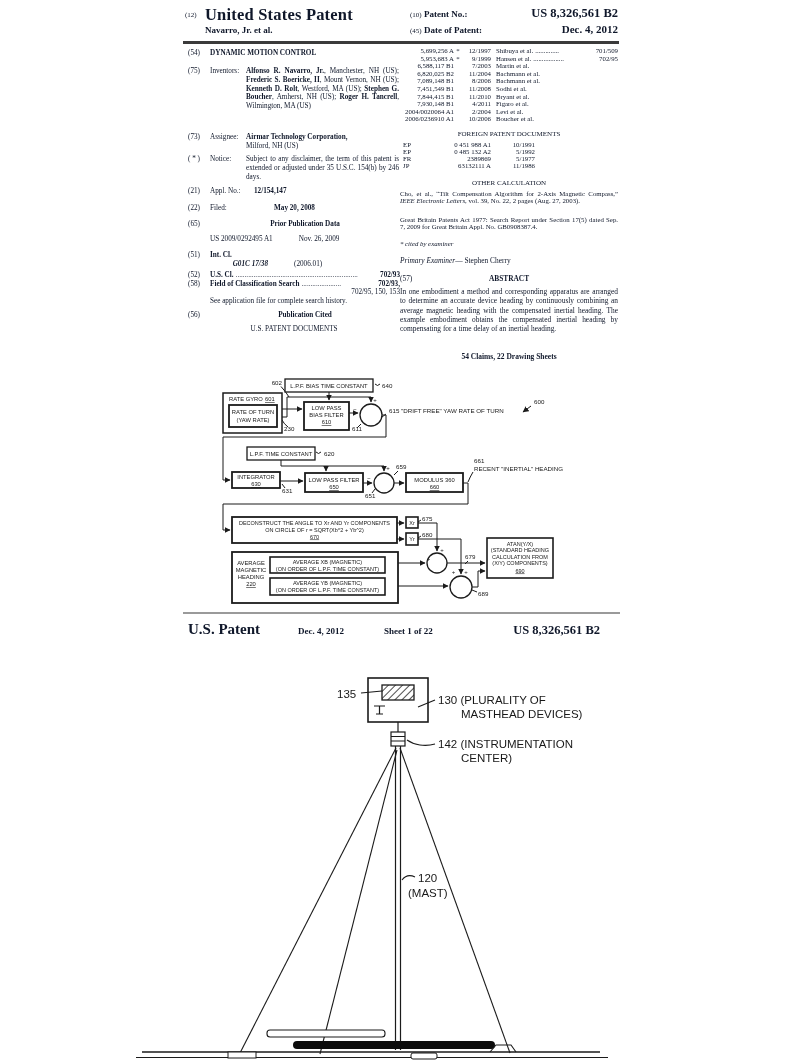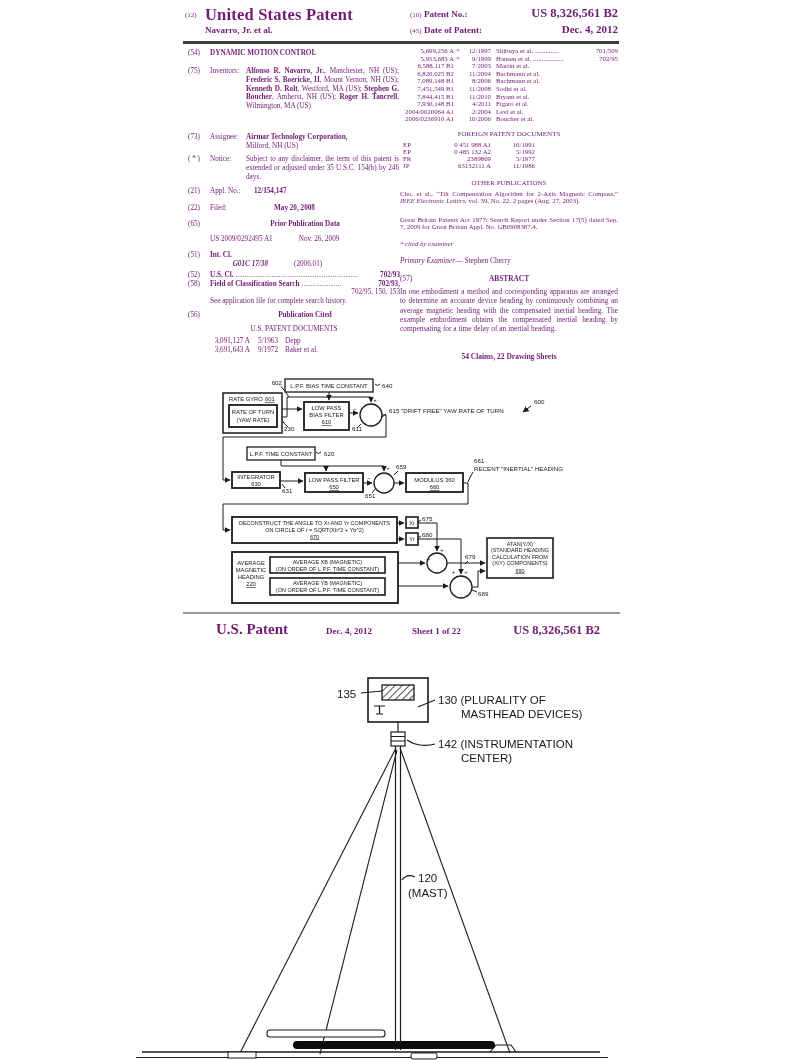--- a/index.html
+++ b/index.html
@@ -1,17 +1,17 @@
 <!DOCTYPE html>
 <html><head>
 <meta charset="utf-8">
 <style>
   html,body{margin:0;padding:0;background:#ffffff;}
   #sheet{position:relative;width:800px;height:1060px;background:#fff;overflow:hidden;
-         font-family:"Liberation Serif","DejaVu Serif",serif;color:#701a75;}
+         font-family:"Liberation Serif","DejaVu Serif",serif;color:#0f172a;}
   .abs{position:absolute;}
   
   #p1-header{left:185px;top:6px;width:433px;display:flex;}
   .hl{display:flex;width:225px;}
   .code-sm{font-size:7px;padding-top:5px;width:20px;}
   .big-title{font-size:16.5px;font-weight:bold;letter-spacing:.2px;line-height:18px;}
   .party{font-size:9px;font-weight:bold;margin-top:1px;}
   .hr-grid{width:208px;display:grid;grid-template-columns:14px 92px 1fr;row-gap:2px;align-items:baseline;}
   .hr-grid .c{font-size:7px;font-family:Liberation Serif, serif;}
   .hr-grid .l{font-size:9px;font-weight:bold;}
@@ -42,21 +42,21 @@
   .lrow .date{width:28px;text-align:right;flex:none;margin-right:7px;}
   .frow{display:flex;align-items:baseline;padding-left:3px;}
   .frow .cc{width:26px;flex:none;}
   .frow .num{width:62px;text-align:right;flex:none;}
   .frow .date{width:44px;text-align:right;flex:none;}
   .just{text-align:justify;}
   
   #fig6{left:185px;top:373px;}
   #sep{left:183px;top:612px;width:437px;height:1.6px;background:#9a9a9a;}
   #p2-header{left:188px;top:621px;width:412px;display:flex;align-items:baseline;}
-  #p2-header .t{font-size:15px;font-weight:bold;margin-left:28px;}
+  #p2-header .t{font-size:15px;font-weight:bold;}
   #p2-header .d{font-size:9px;font-weight:bold;margin-left:38px;}
   #p2-header .s{font-size:9px;font-weight:bold;margin-left:40px;}
   #p2-header .n{font-size:12.5px;font-weight:bold;margin-left:auto;}
   #boatfig{left:130px;top:660px;}
   svg text{font-family:"Liberation Sans","DejaVu Sans",sans-serif;fill:#181818;}
   svg .bx{fill:#fff;stroke:#1b1b1b;}
   svg .w{fill:none;stroke:#1b1b1b;stroke-width:1;}
   svg .u{text-decoration:underline;}
   svg .t58{font-size:5.8px;}
   svg .t56{font-size:5.5px;}
@@ -155,34 +155,20 @@
     <div class="row" style="top:249px;padding-left:22px">
       <span>See application file for complete search history.</span>
     </div>
     <div class="row" style="top:263px">
       <span class="code">(56)</span>
       <span class="b center" style="flex:1">Publication Cited</span>
     </div>
     <div class="row center" style="top:277px;display:block">
       <span>U.S. PATENT DOCUMENTS</span>
     </div>
-    <div class="row" style="top:289px;display:block">
-
-        <div class="lrow">
-          <span class="num">3,091,127 A</span>
-          <span class="date">5/1963</span>
-          <span class="name">Depp</span>
-        </div>
-
-        <div class="lrow">
-          <span class="num">3,691,643 A</span>
-          <span class="date">9/1972</span>
-          <span class="name">Baker et al.</span>
-        </div>
-      </div>
   </div>
 
   <div class="abs" id="right-col">
     <div class="row" style="top:3px;display:block">
 
         <div class="usrow">
           <span class="num">5,699,256 A</span>
           <span class="star">*</span>
           <span class="date">12/1997</span>
           <span class="name">Shibuya et al.</span>
@@ -294,21 +280,21 @@
           <span class="date">5/1977</span>
         </div>
 
         <div class="frow">
           <span class="cc">JP</span>
           <span class="num">63132111 A</span>
           <span class="date">11/1986</span>
         </div>
       </div>
     <div class="row center" style="top:136px;display:block;font-size:7px">
-      <span>OTHER PUBLICATIONS</span>
+      <span>OTHER CALCULATION</span>
     </div>
     <div class="row just" style="top:146px;display:block;line-height:7.4px">
       <span>Cho, et al., “Tilt Compensation Algorithm for 2-Axis Magnetic Compass,” </span><span class="i">IEEE Electronic Letters</span><span>, vol. 39, No. 22, 2 pages (Aug. 27, 2003).</span>
     </div>
     <div class="row just" style="top:172px;display:block;line-height:7.4px">
       <span>Great Britain Patents Act 1977: Search Report under Section 17(5) dated Sep. 7, 2009 for Great Britain Appl. No. GB0908387.4.</span>
     </div>
     <div class="row i" style="top:196px">
       <span>* cited by examiner</span>
     </div>

